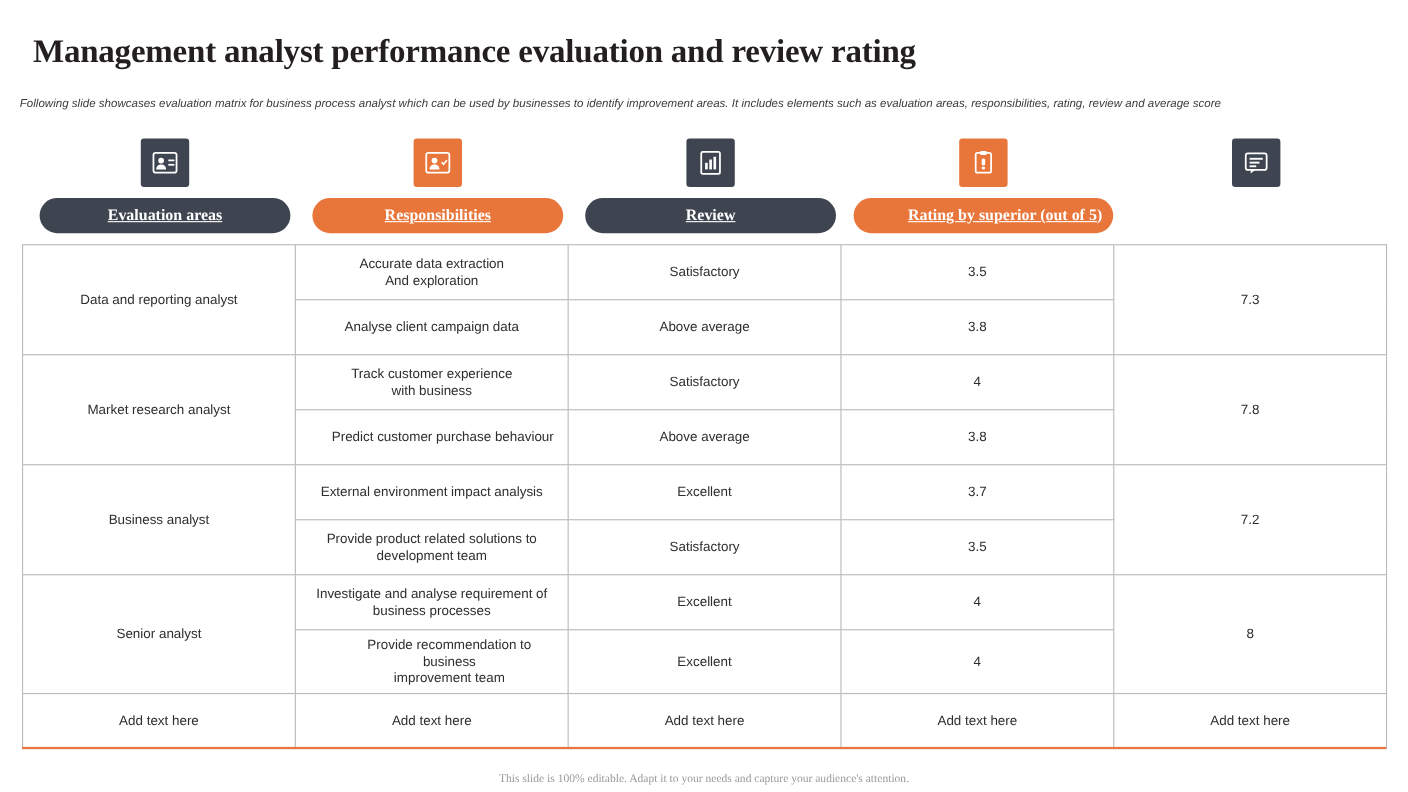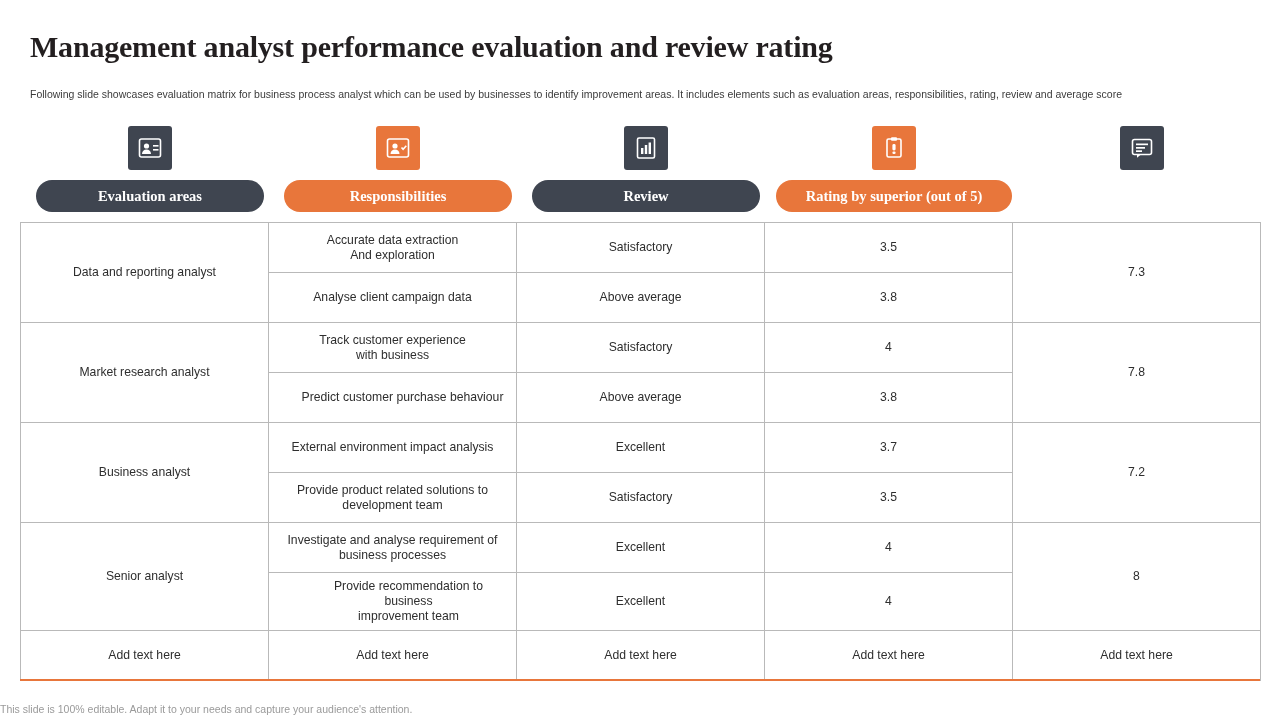--- a/index.html
+++ b/index.html
@@ -19,25 +19,26 @@
     position: absolute;
     left: 30px; top: 30px;
     font-size: 30px;
     font-weight: bold;
     color: #231f20;
     font-family: "Liberation Serif", serif;
     letter-spacing: -0.2px;
   }
   .subtitle {
     position: absolute;
-    left: 30px; top: 87px;
+    left: 18px; top: 87px;
     width: 1180px;
     font-size: 10.5px;
     color: #3b3b3b;
     line-height: 14px;
+    font-style: italic;
   }
 
   
   .headers {
     position: absolute;
     left: 26px; top: 126px;
     width: 1228px;
     height: 92px;
   }
   .hcol {
@@ -61,20 +62,21 @@
     border-radius: 16px;
     display: flex;
     align-items: center;
     justify-content: center;
     color: #ffffff;
     font-size: 14.5px;
     font-weight: bold;
     font-family: "Liberation Serif", serif;
     white-space: nowrap;
     padding: 0 10px;
+    text-decoration: underline;
   }
 
   
   table.matrix {
     position: absolute;
     left: 20px; top: 222px;
     width: 1240px;
     border-collapse: collapse;
     table-layout: fixed;
   }
@@ -97,22 +99,24 @@
   .accent-line {
     position: absolute;
     left: 20px; top: 679px;
     width: 1240px; height: 2px;
     background: #e8763b;
   }
   .footer {
     position: absolute;
     left: 0; top: 703px;
     width: 1280px;
+    text-align: center;
     font-size: 10.5px;
     color: #9a9a9a;
+    font-family: Liberation Serif, serif;
   }
 </style>
 </head>
 <body>
 
 <div class="slide">
 
   <div class="title">Management analyst performance evaluation and review rating</div>
   <div class="subtitle">Following slide showcases evaluation matrix for business process analyst which can be used by businesses to identify improvement areas. It includes elements such as evaluation areas, responsibilities, rating, review and average score</div>
 
@@ -163,21 +167,21 @@
 
     <div class="hcol" style="left:744px; width:248px;">
       <div class="icon-box" style="background:#e8763b;">
         <svg width="26" height="26" viewBox="0 0 26 26">
           <rect x="6" y="4" width="14" height="18" rx="1.6" fill="none" stroke="#ffffff" stroke-width="1.6"></rect>
           <rect x="10" y="2.2" width="6" height="3.6" rx="1" fill="#ffffff"></rect>
           <rect x="11.4" y="9" width="3.2" height="6.5" rx="1.4" fill="#ffffff"></rect>
           <rect x="11.4" y="16.6" width="3.2" height="2.4" rx="1.2" fill="#ffffff"></rect>
         </svg>
       </div>
-      <div class="pill" style="background:#e8763b; width:236px;">
+      <div class="pill" style="background:#e8763b; width:236px;justify-content:flex-end;">
         <span>Rating by superior (out of 5)</span>
       </div>
     </div>
 
     <div class="hcol" style="left:992px; width:248px;">
       <div class="icon-box" style="background:#3f4550;">
         <svg width="26" height="26" viewBox="0 0 26 26">
           <rect x="3.5" y="4.5" width="19" height="15" rx="2" fill="none" stroke="#ffffff" stroke-width="1.6"></rect>
           <path d="M8 19.5l0 3.2 4-3.2z" fill="#ffffff"></path>
           <rect x="7" y="8.5" width="12" height="1.7" fill="#ffffff"></rect>

